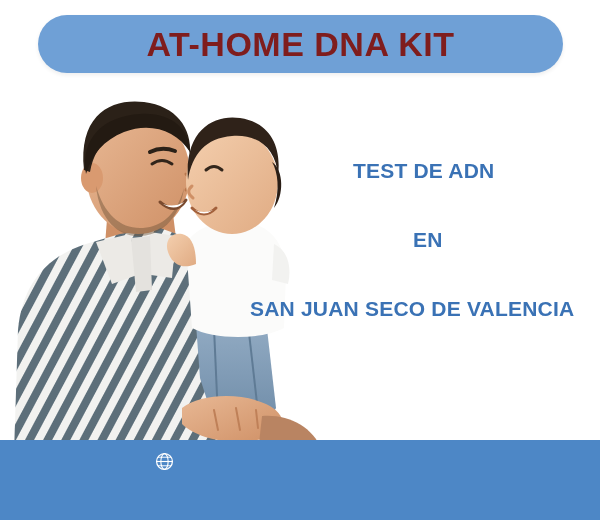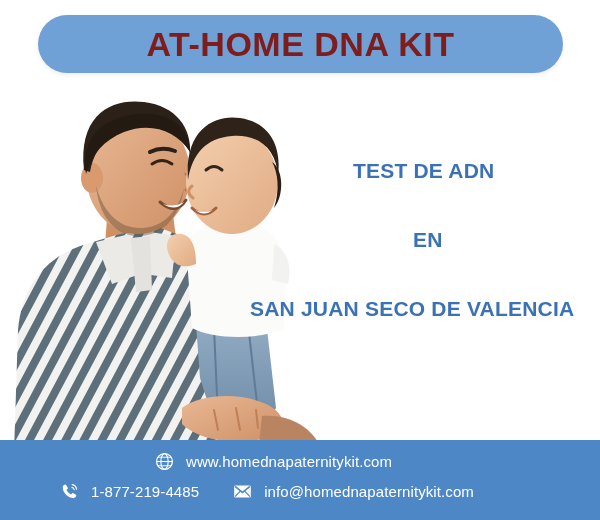--- a/index.html
+++ b/index.html
@@ -247,43 +247,19 @@
 
     <div class="footer-row footer-row-web">
       <div class="footer-item">
         <svg class="ficon" viewBox="0 0 24 24">
           <circle cx="12" cy="12" r="10" fill="none" stroke="#ffffff" stroke-width="1.6"></circle>
           <ellipse cx="12" cy="12" rx="4.6" ry="10" fill="none" stroke="#ffffff" stroke-width="1.4"></ellipse>
           <line x1="2" y1="12" x2="22" y2="12" stroke="#ffffff" stroke-width="1.4"></line>
           <line x1="3.6" y1="6.6" x2="20.4" y2="6.6" stroke="#ffffff" stroke-width="1.2"></line>
           <line x1="3.6" y1="17.4" x2="20.4" y2="17.4" stroke="#ffffff" stroke-width="1.2"></line>
         </svg>
-        <span class="footer-text">www.homednapaternitykit.com</span>
       </div>
     </div>
 
-    <div class="footer-row footer-row-bottom">
-      <div class="footer-item">
-        <svg class="ficon" viewBox="0 0 24 24">
-          <path d="M6.6 3.2 C5.2 3.2 3.4 5 3.4 6.7 C3.4 13.6 10.2 20.4 17 20.4
-                   C18.8 20.4 20.6 18.6 20.6 17.2 C20.6 16.6 20.2 16.2 19.7 15.9
-                   L16.7 14.2 C16.1 13.9 15.5 14 15.1 14.5 L13.9 15.9
-                   C12 14.9 9.1 12 8.1 10.1 L9.5 8.9 C10 8.5 10.1 7.9 9.8 7.3
-                   L8.1 4.3 C7.8 3.7 7.3 3.2 6.6 3.2 Z" fill="#ffffff"></path>
-          <path d="M15.4 3.4 C18.4 3.9 20.4 5.9 20.9 8.9" fill="none" stroke="#ffffff" stroke-width="1.5" stroke-linecap="round"></path>
-          <path d="M15.1 6.8 C16.7 7.1 17.6 8 17.9 9.6" fill="none" stroke="#ffffff" stroke-width="1.4" stroke-linecap="round"></path>
-        </svg>
-        <span class="footer-text">1-877-219-4485</span>
-      </div>
-
-      <div class="footer-item">
-        <svg class="ficon" viewBox="0 0 24 24">
-          <rect x="1.5" y="4.5" width="21" height="15" rx="1.6" fill="#ffffff"></rect>
-          <path d="M2.6 5.6 L12 13.2 L21.4 5.6" fill="none" stroke="#4d87c6" stroke-width="1.9"></path>
-          <path d="M2.6 18.4 L9.2 11.6 M21.4 18.4 L14.8 11.6" fill="none" stroke="#4d87c6" stroke-width="1.6"></path>
-        </svg>
-        <span class="footer-text">info@homednapaternitykit.com</span>
-      </div>
-    </div>
 
   </div>
 
 </div>
 
 </body></html>

